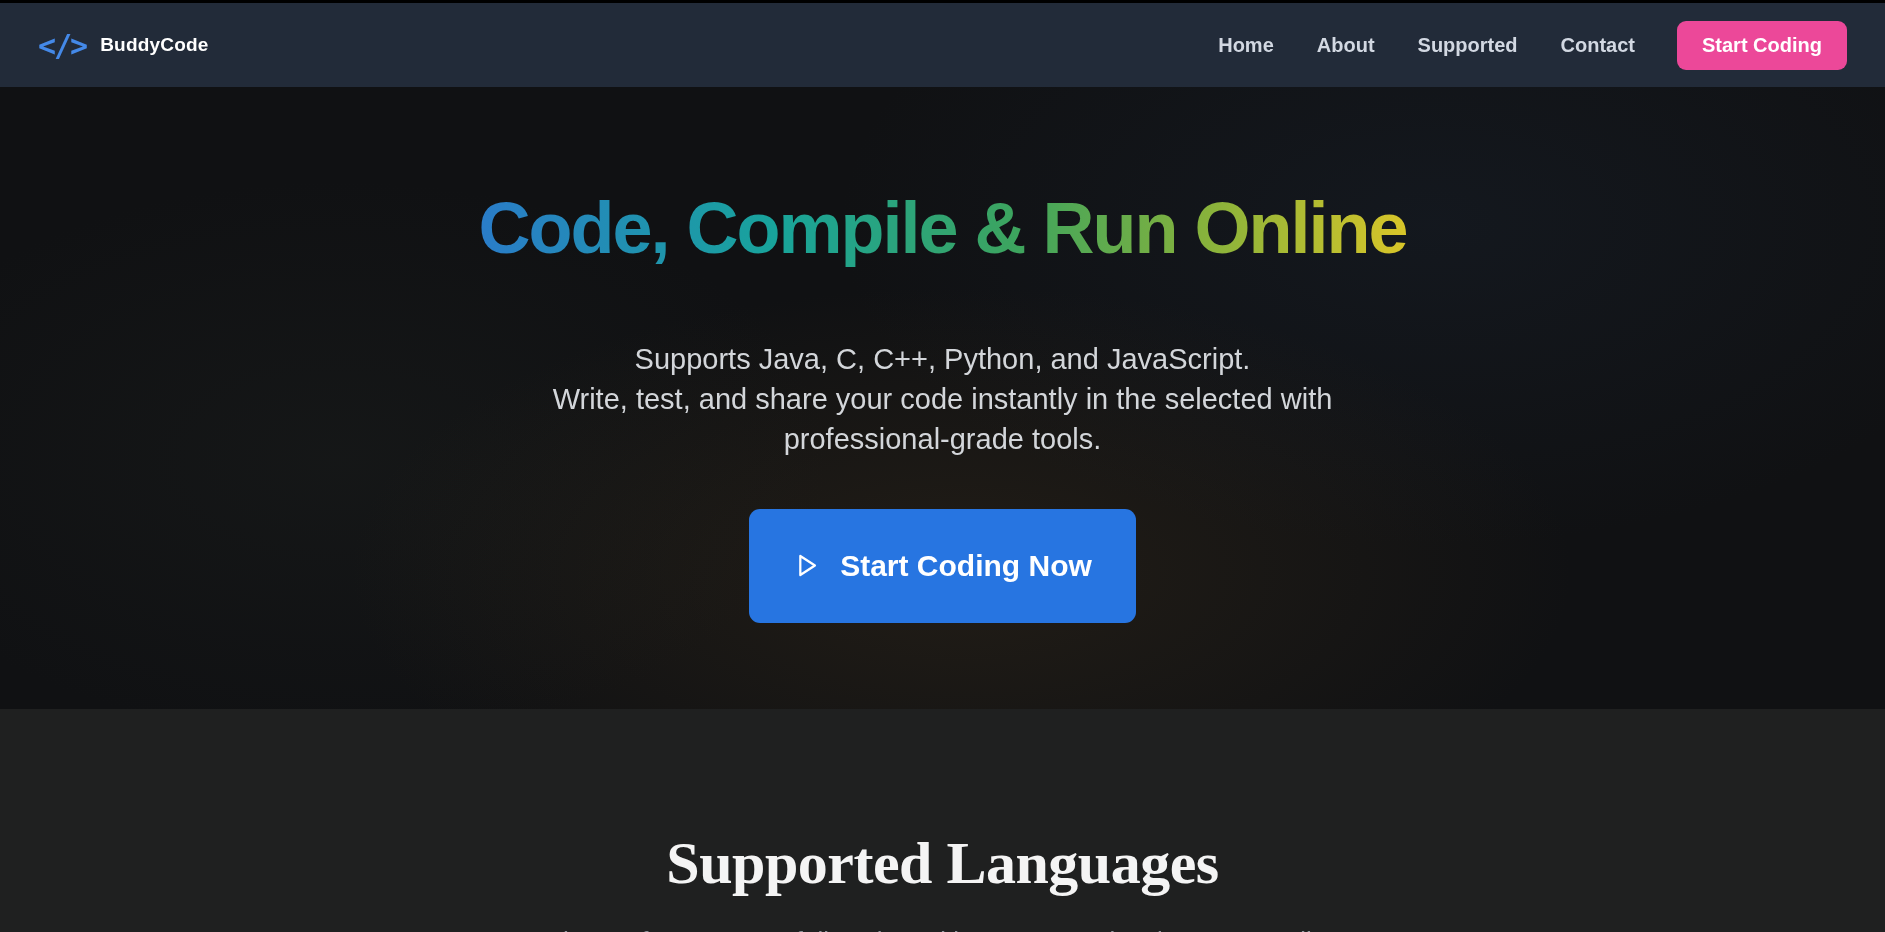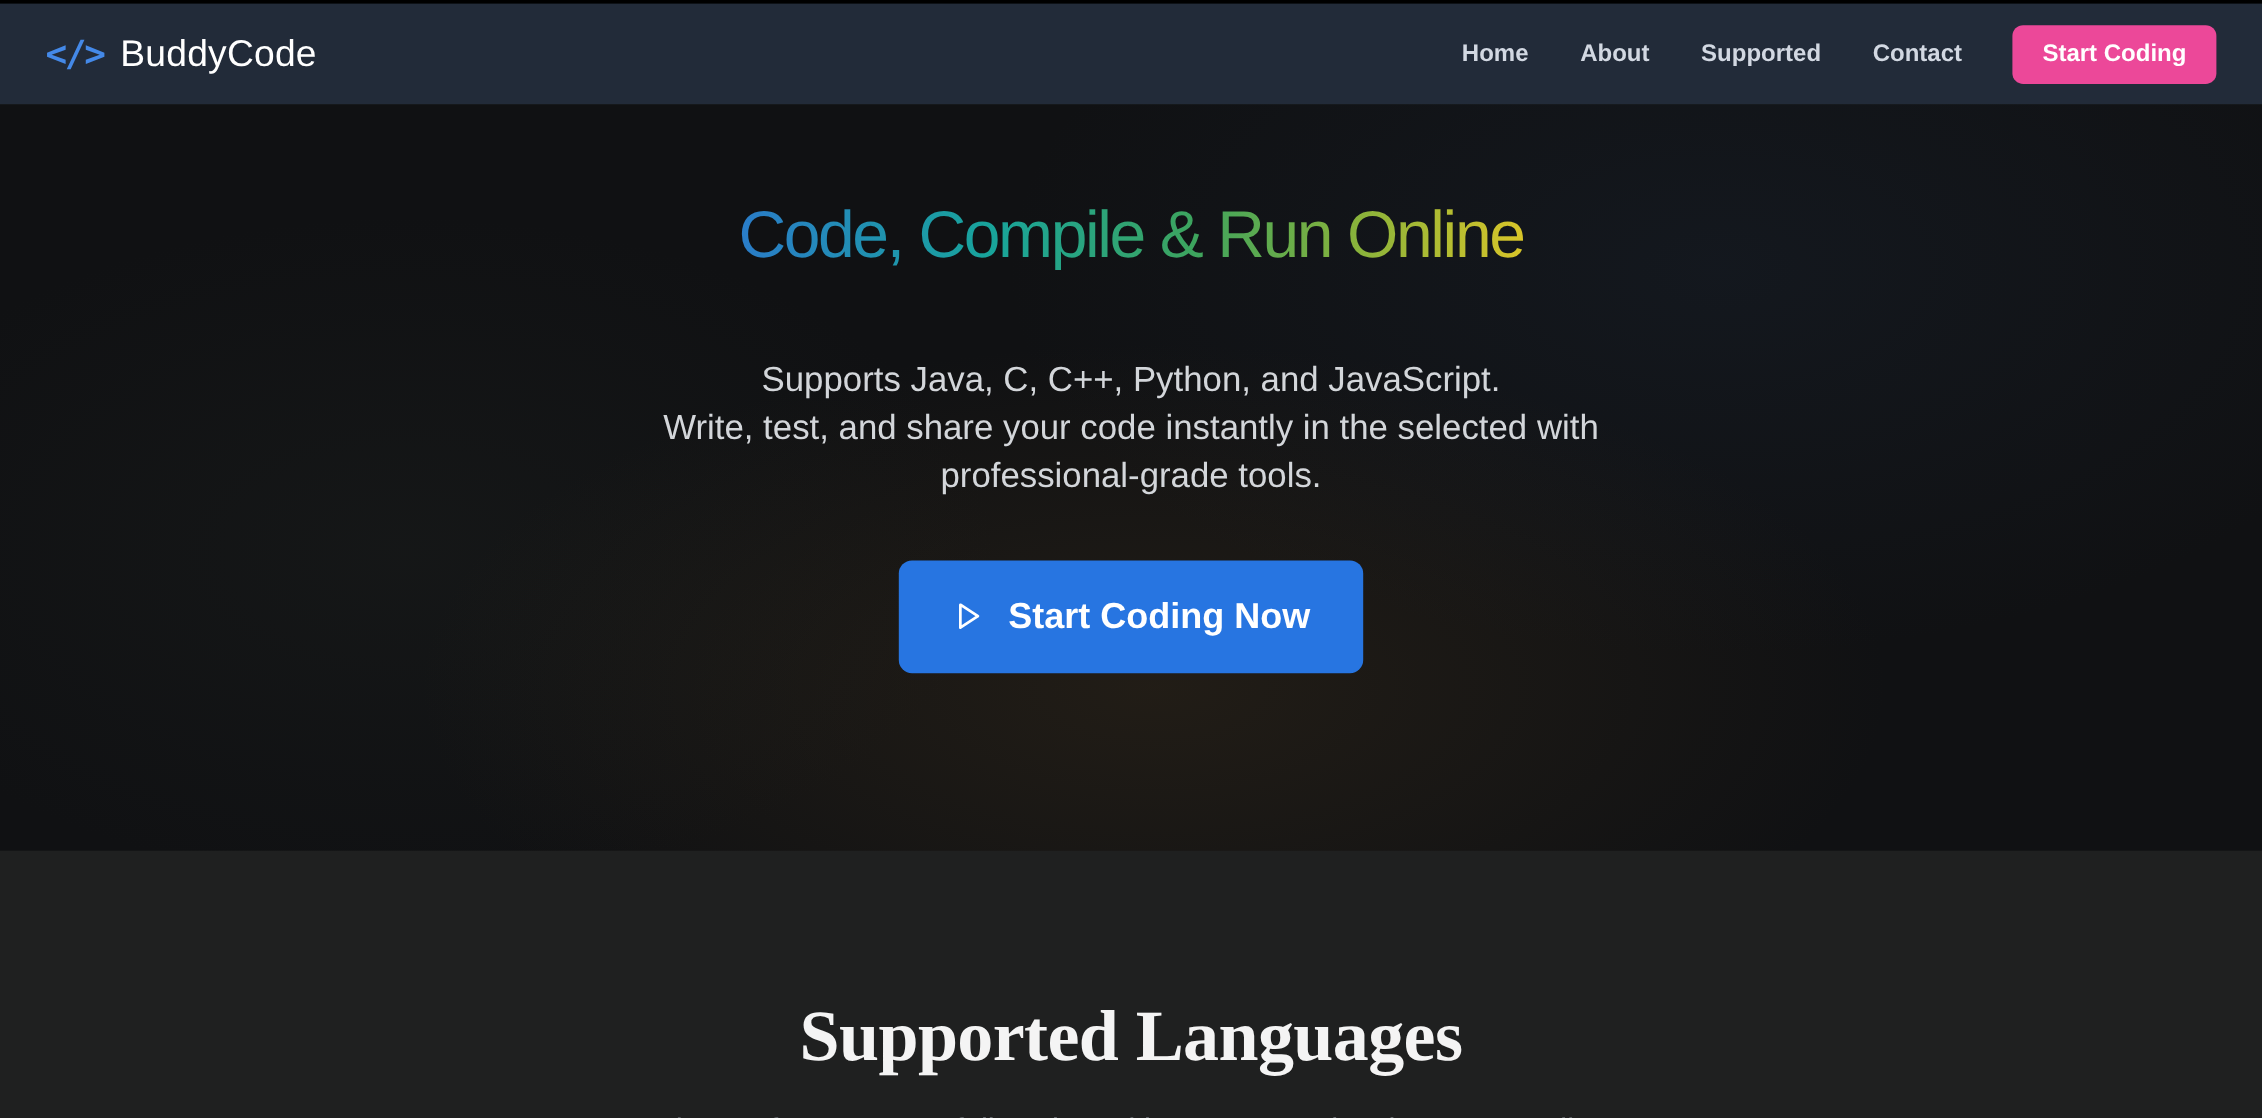--- a/index.html
+++ b/index.html
@@ -28,22 +28,22 @@
   }
   .brand .code-icon {
     color: #4489e8;
     font-size: 30px;
     font-weight: 700;
     font-family: "DejaVu Sans Mono", monospace;
     letter-spacing: -2px;
   }
   .brand .brand-name {
     color: #ffffff;
-    font-size: 31px;
-    font-weight: 400;
+    font-size: 19px;
+    font-weight: 700;
     letter-spacing: 0.2px;
   }
   .nav-right { display: flex; align-items: center; }
   .nav-links {
     display: flex;
     align-items: center;
     column-gap: 43px;
     margin-right: 42px;
   }
   .nav-link {
@@ -70,23 +70,23 @@
     height: 622px;
     background:
       radial-gradient(900px 420px at 51% 78%, rgba(74, 56, 30, 0.30), transparent 68%),
       radial-gradient(850px 460px at 76% 22%, rgba(32, 48, 70, 0.22), transparent 70%),
       radial-gradient(700px 400px at 18% 60%, rgba(36, 40, 36, 0.25), transparent 70%),
       #101113;
     text-align: center;
   }
   .hero-title {
     display: inline-block;
-    padding-top: 80px;
-    font-size: 55px;
-    font-weight: 400;
+    padding-top: 104px;
+    font-size: 72px;
+    font-weight: 700;
     line-height: 1.05;
     letter-spacing: -2px;
     color: #3da45e; 
     -webkit-background-clip: text;
     background-clip: text;
     -webkit-text-fill-color: transparent;
   }
   .hero-subtitle {
     margin-top: 72px;
     color: #d3d6da;
@@ -99,21 +99,21 @@
     display: inline-flex;
     align-items: center;
     gap: 20px;
     background: #2775e1;
     color: #ffffff;
     font-size: 30px;
     font-weight: 700;
     font-family: "Liberation Sans", sans-serif;
     border: none;
     border-radius: 11px;
-    padding: 30px 44px;
+    padding: 40px 44px;
     cursor: pointer;
     justify-content: space-between;
   }
   .hero-cta svg { display: block; }
 
   
   .languages-section {
     background: #1f2020;
     text-align: center;
     padding-top: 120px;

